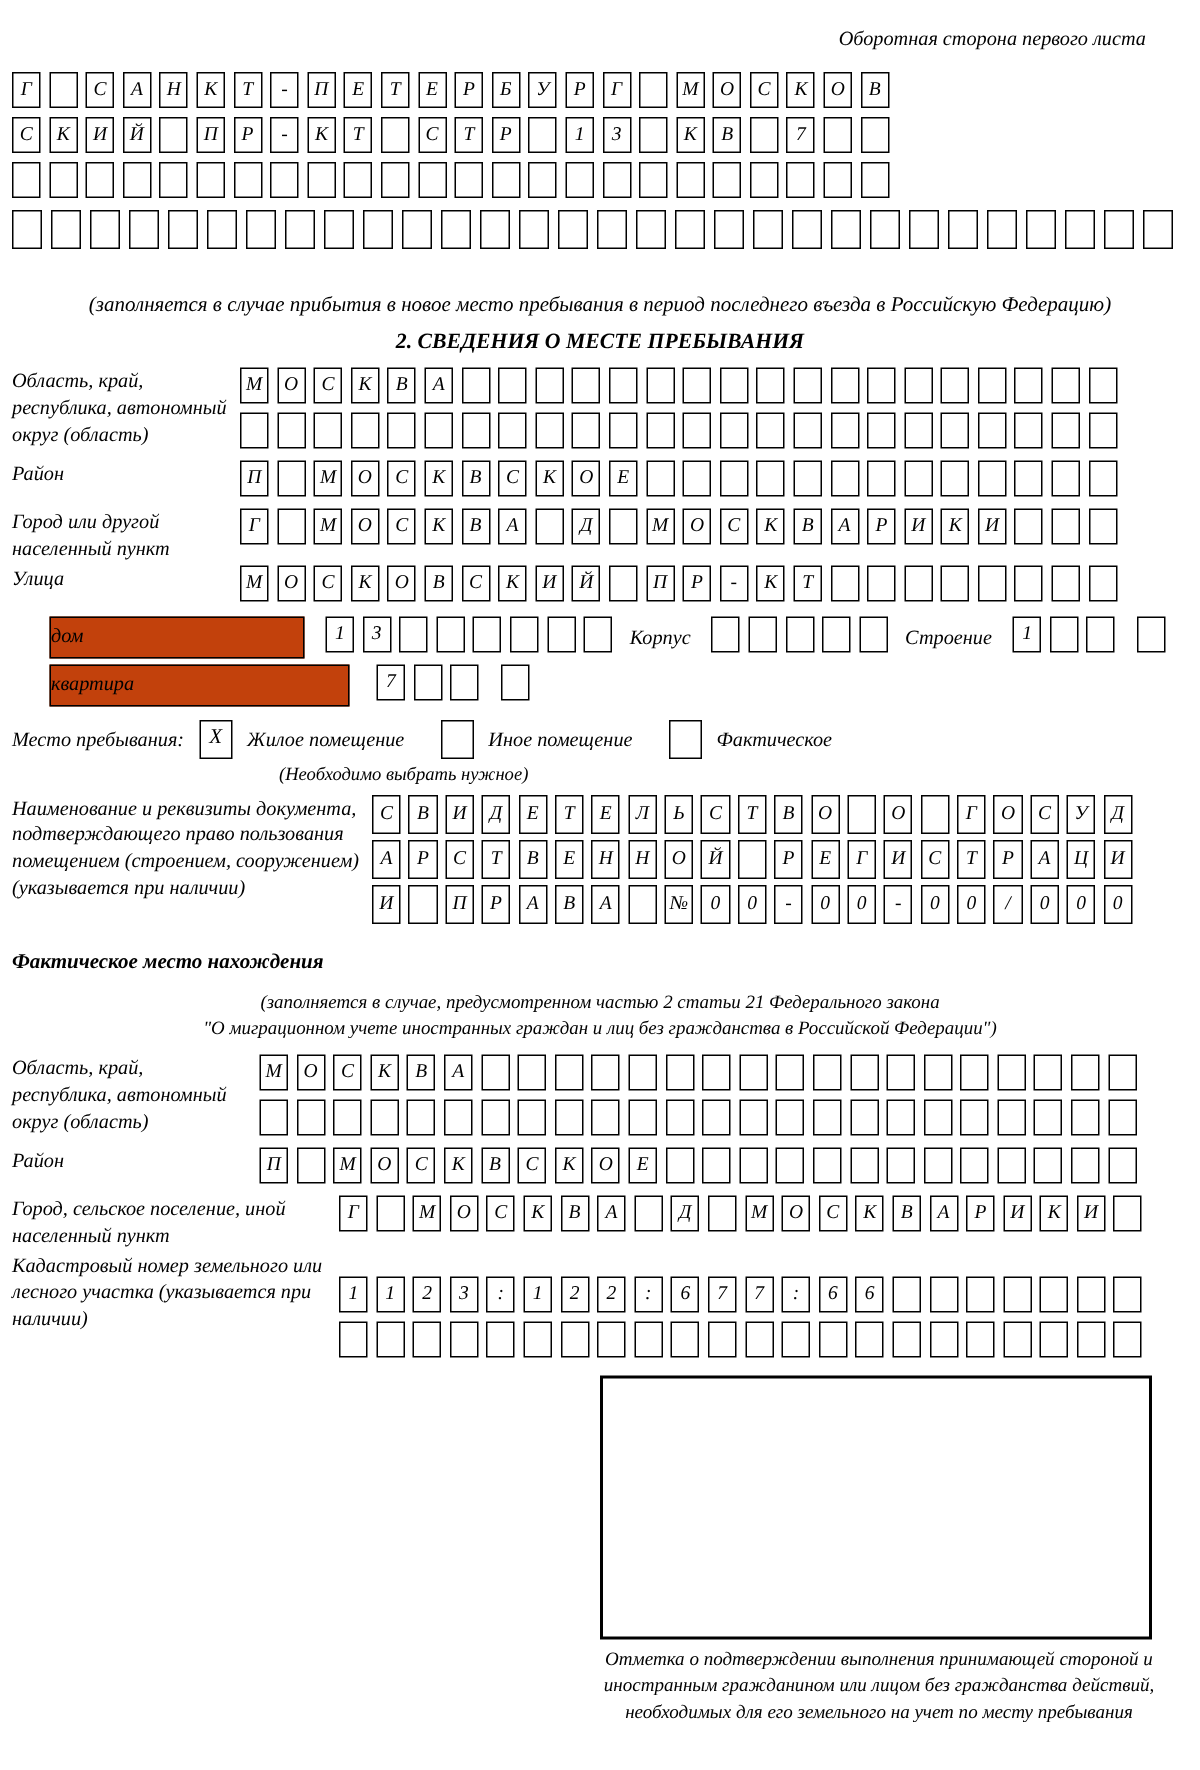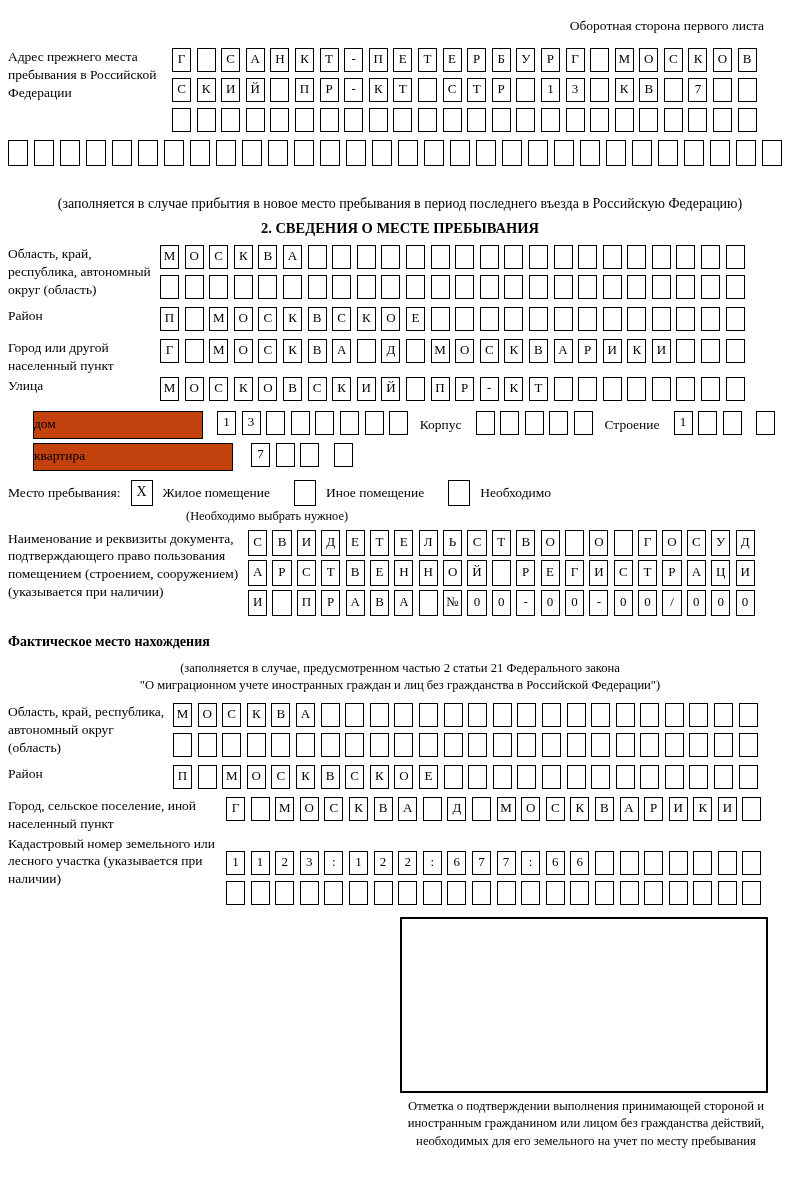--- a/index.html
+++ b/index.html
@@ -1,17 +1,17 @@
 <!DOCTYPE html>
 <html><head>
 <meta charset="utf-8">
 <style>
   html,body{margin:0;padding:0;background:#fff;}
   body{width:800px;height:1180px;overflow:hidden;font-family:"Liberation Serif",serif;color:#000;}
-  .page{position:relative;width:800px;height:944px;box-sizing:border-box;padding:8px 8px 0 8px;}
+  .page{position:relative;width:800px;height:944px;box-sizing:border-box;padding:8px 8px 0 8px;font-style:italic;}
   .header-note{text-align:right;font-size:13.5px;margin:10px 28px 14px 0;}
   
   .cellrow{white-space:nowrap;height:24px;margin-bottom:6px;}
   .cell{display:inline-block;box-sizing:border-box;width:19px;height:24px;border:1.7px solid #000;
         margin-right:5.6px;text-align:center;font-size:13px;line-height:20px;vertical-align:top;background:#fff;}
   .fullrow{margin-left:-0px;}
   .fullrow .cell{width:20.4px;height:26px;line-height:22px;}
   .cells-lg .cell{height:26px;line-height:22px;width:19.2px;margin-right:5.2px;}
   .gap-last .cell:last-child{margin-left:9px;}
   
@@ -53,21 +53,20 @@
   .stamp-caption{width:372px;text-align:center;font-size:12.7px;line-height:1.38;margin-top:5px;}
 </style>
 </head>
 <body>
 
 <div class="page">
 
   <div class="header-note">Оборотная сторона первого листа</div>
 
   <div class="field">
-    <div class="label w-a">Адрес прежнего места пребывания в Российской Федерации</div>
     <div>
       <div class="cellrow"><span class="cell">Г</span><span class="cell"></span><span class="cell">С</span><span class="cell">А</span><span class="cell">Н</span><span class="cell">К</span><span class="cell">Т</span><span class="cell">-</span><span class="cell">П</span><span class="cell">Е</span><span class="cell">Т</span><span class="cell">Е</span><span class="cell">Р</span><span class="cell">Б</span><span class="cell">У</span><span class="cell">Р</span><span class="cell">Г</span><span class="cell"></span><span class="cell">М</span><span class="cell">О</span><span class="cell">С</span><span class="cell">К</span><span class="cell">О</span><span class="cell">В</span></div>
       <div class="cellrow"><span class="cell">С</span><span class="cell">К</span><span class="cell">И</span><span class="cell">Й</span><span class="cell"></span><span class="cell">П</span><span class="cell">Р</span><span class="cell">-</span><span class="cell">К</span><span class="cell">Т</span><span class="cell"></span><span class="cell">С</span><span class="cell">Т</span><span class="cell">Р</span><span class="cell"></span><span class="cell">1</span><span class="cell">3</span><span class="cell"></span><span class="cell">К</span><span class="cell">В</span><span class="cell"></span><span class="cell">7</span><span class="cell"></span><span class="cell"></span></div>
       <div class="cellrow"><span class="cell"></span><span class="cell"></span><span class="cell"></span><span class="cell"></span><span class="cell"></span><span class="cell"></span><span class="cell"></span><span class="cell"></span><span class="cell"></span><span class="cell"></span><span class="cell"></span><span class="cell"></span><span class="cell"></span><span class="cell"></span><span class="cell"></span><span class="cell"></span><span class="cell"></span><span class="cell"></span><span class="cell"></span><span class="cell"></span><span class="cell"></span><span class="cell"></span><span class="cell"></span><span class="cell"></span></div>
     </div>
   </div>
   <div class="cellrow fullrow"><span class="cell"></span><span class="cell"></span><span class="cell"></span><span class="cell"></span><span class="cell"></span><span class="cell"></span><span class="cell"></span><span class="cell"></span><span class="cell"></span><span class="cell"></span><span class="cell"></span><span class="cell"></span><span class="cell"></span><span class="cell"></span><span class="cell"></span><span class="cell"></span><span class="cell"></span><span class="cell"></span><span class="cell"></span><span class="cell"></span><span class="cell"></span><span class="cell"></span><span class="cell"></span><span class="cell"></span><span class="cell"></span><span class="cell"></span><span class="cell"></span><span class="cell"></span><span class="cell"></span><span class="cell"></span></div>
   <div class="caption center">(заполняется в случае прибытия в новое место пребывания в период последнего въезда в Российскую Федерацию)</div>
 
   <div class="sec-title">2. СВЕДЕНИЯ О МЕСТЕ ПРЕБЫВАНИЯ</div>
@@ -110,21 +109,21 @@
   </div>
 
   <div class="stayrow">
     <span class="stay-label">Место пребывания:</span>
     <span class="stay-options">
         <span class="checkbox">X</span>
         <span class="opt-label">Жилое помещение</span>
         <span class="checkbox"></span>
         <span class="opt-label">Иное помещение</span>
         <span class="checkbox"></span>
-        <span class="opt-label">Необходимо</span>
+        <span class="opt-label">Фактическое</span>
       </span>
   </div>
   <div class="stay-note">(Необходимо выбрать нужное)</div>
 
   <div class="field">
     <div class="label w-doc">Наименование и реквизиты документа, подтверждающего право пользования помещением (строением, сооружением) (указывается при наличии)</div>
     <div>
       <div class="cellrow cells-lg"><span class="cell">С</span><span class="cell">В</span><span class="cell">И</span><span class="cell">Д</span><span class="cell">Е</span><span class="cell">Т</span><span class="cell">Е</span><span class="cell">Л</span><span class="cell">Ь</span><span class="cell">С</span><span class="cell">Т</span><span class="cell">В</span><span class="cell">О</span><span class="cell"></span><span class="cell">О</span><span class="cell"></span><span class="cell">Г</span><span class="cell">О</span><span class="cell">С</span><span class="cell">У</span><span class="cell">Д</span></div>
       <div class="cellrow cells-lg"><span class="cell">А</span><span class="cell">Р</span><span class="cell">С</span><span class="cell">Т</span><span class="cell">В</span><span class="cell">Е</span><span class="cell">Н</span><span class="cell">Н</span><span class="cell">О</span><span class="cell">Й</span><span class="cell"></span><span class="cell">Р</span><span class="cell">Е</span><span class="cell">Г</span><span class="cell">И</span><span class="cell">С</span><span class="cell">Т</span><span class="cell">Р</span><span class="cell">А</span><span class="cell">Ц</span><span class="cell">И</span></div>
       <div class="cellrow cells-lg"><span class="cell">И</span><span class="cell"></span><span class="cell">П</span><span class="cell">Р</span><span class="cell">А</span><span class="cell">В</span><span class="cell">А</span><span class="cell"></span><span class="cell">№</span><span class="cell">0</span><span class="cell">0</span><span class="cell">-</span><span class="cell">0</span><span class="cell">0</span><span class="cell">-</span><span class="cell">0</span><span class="cell">0</span><span class="cell">/</span><span class="cell">0</span><span class="cell">0</span><span class="cell">0</span></div>

